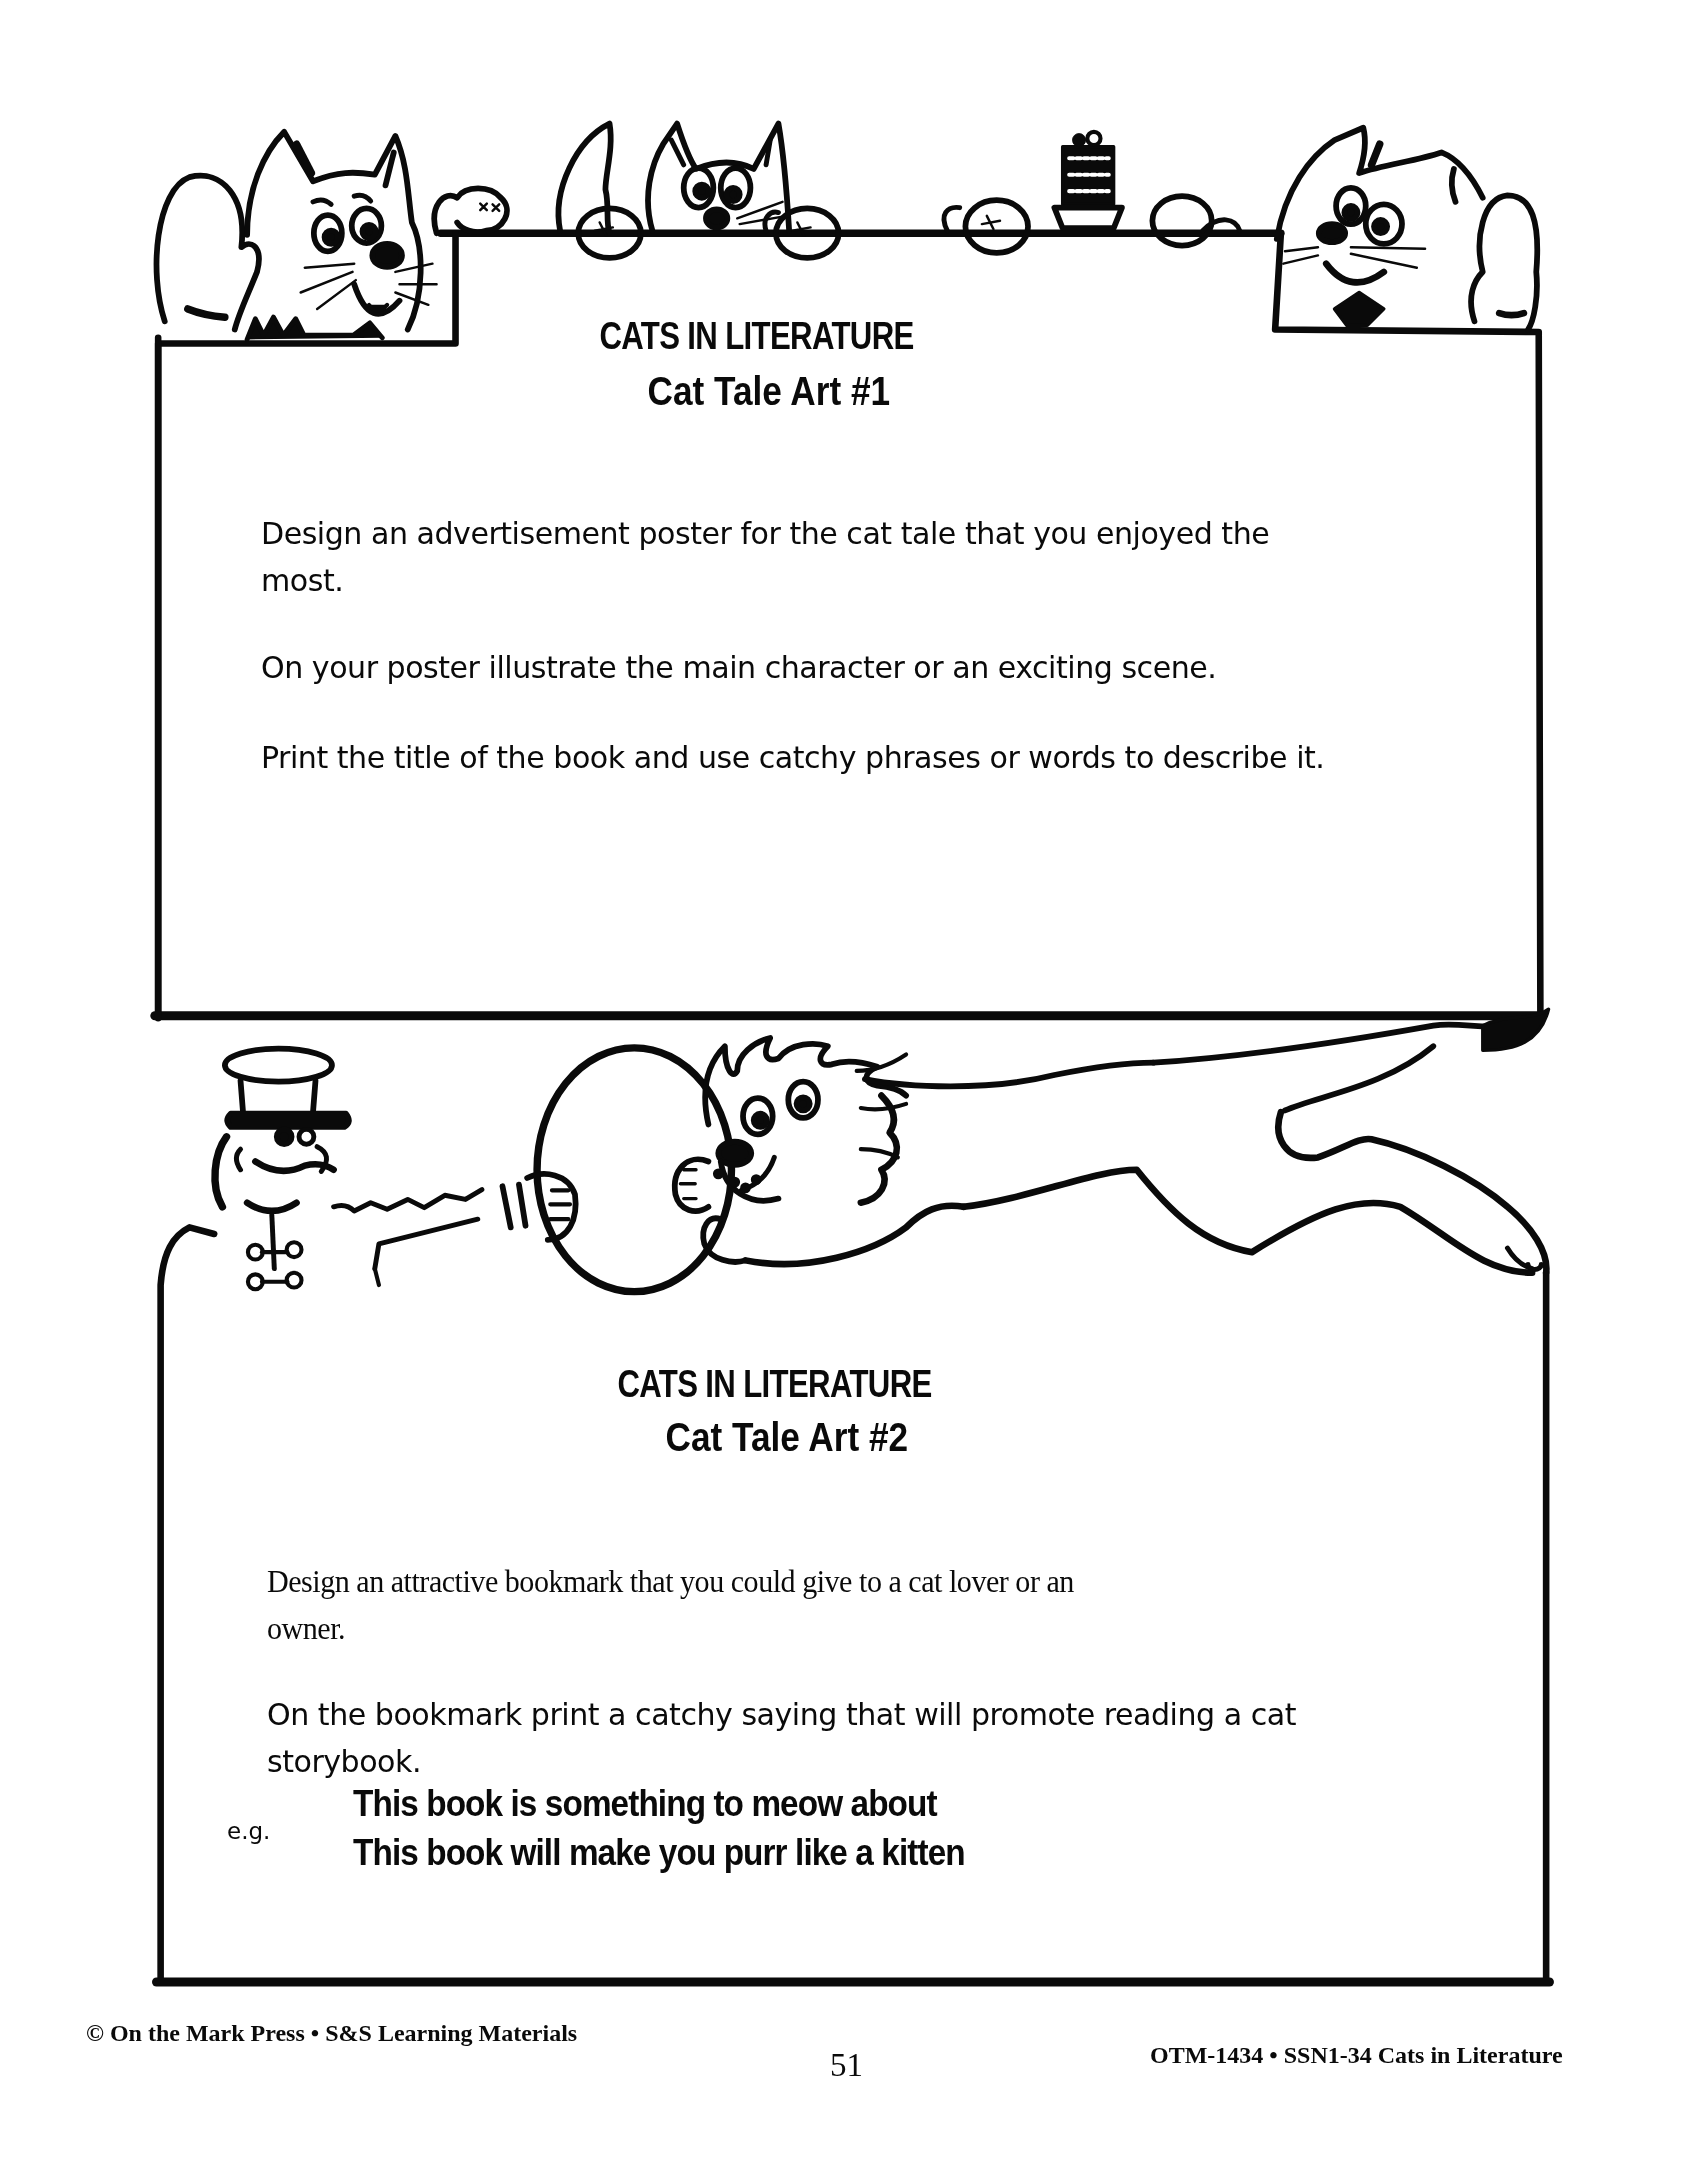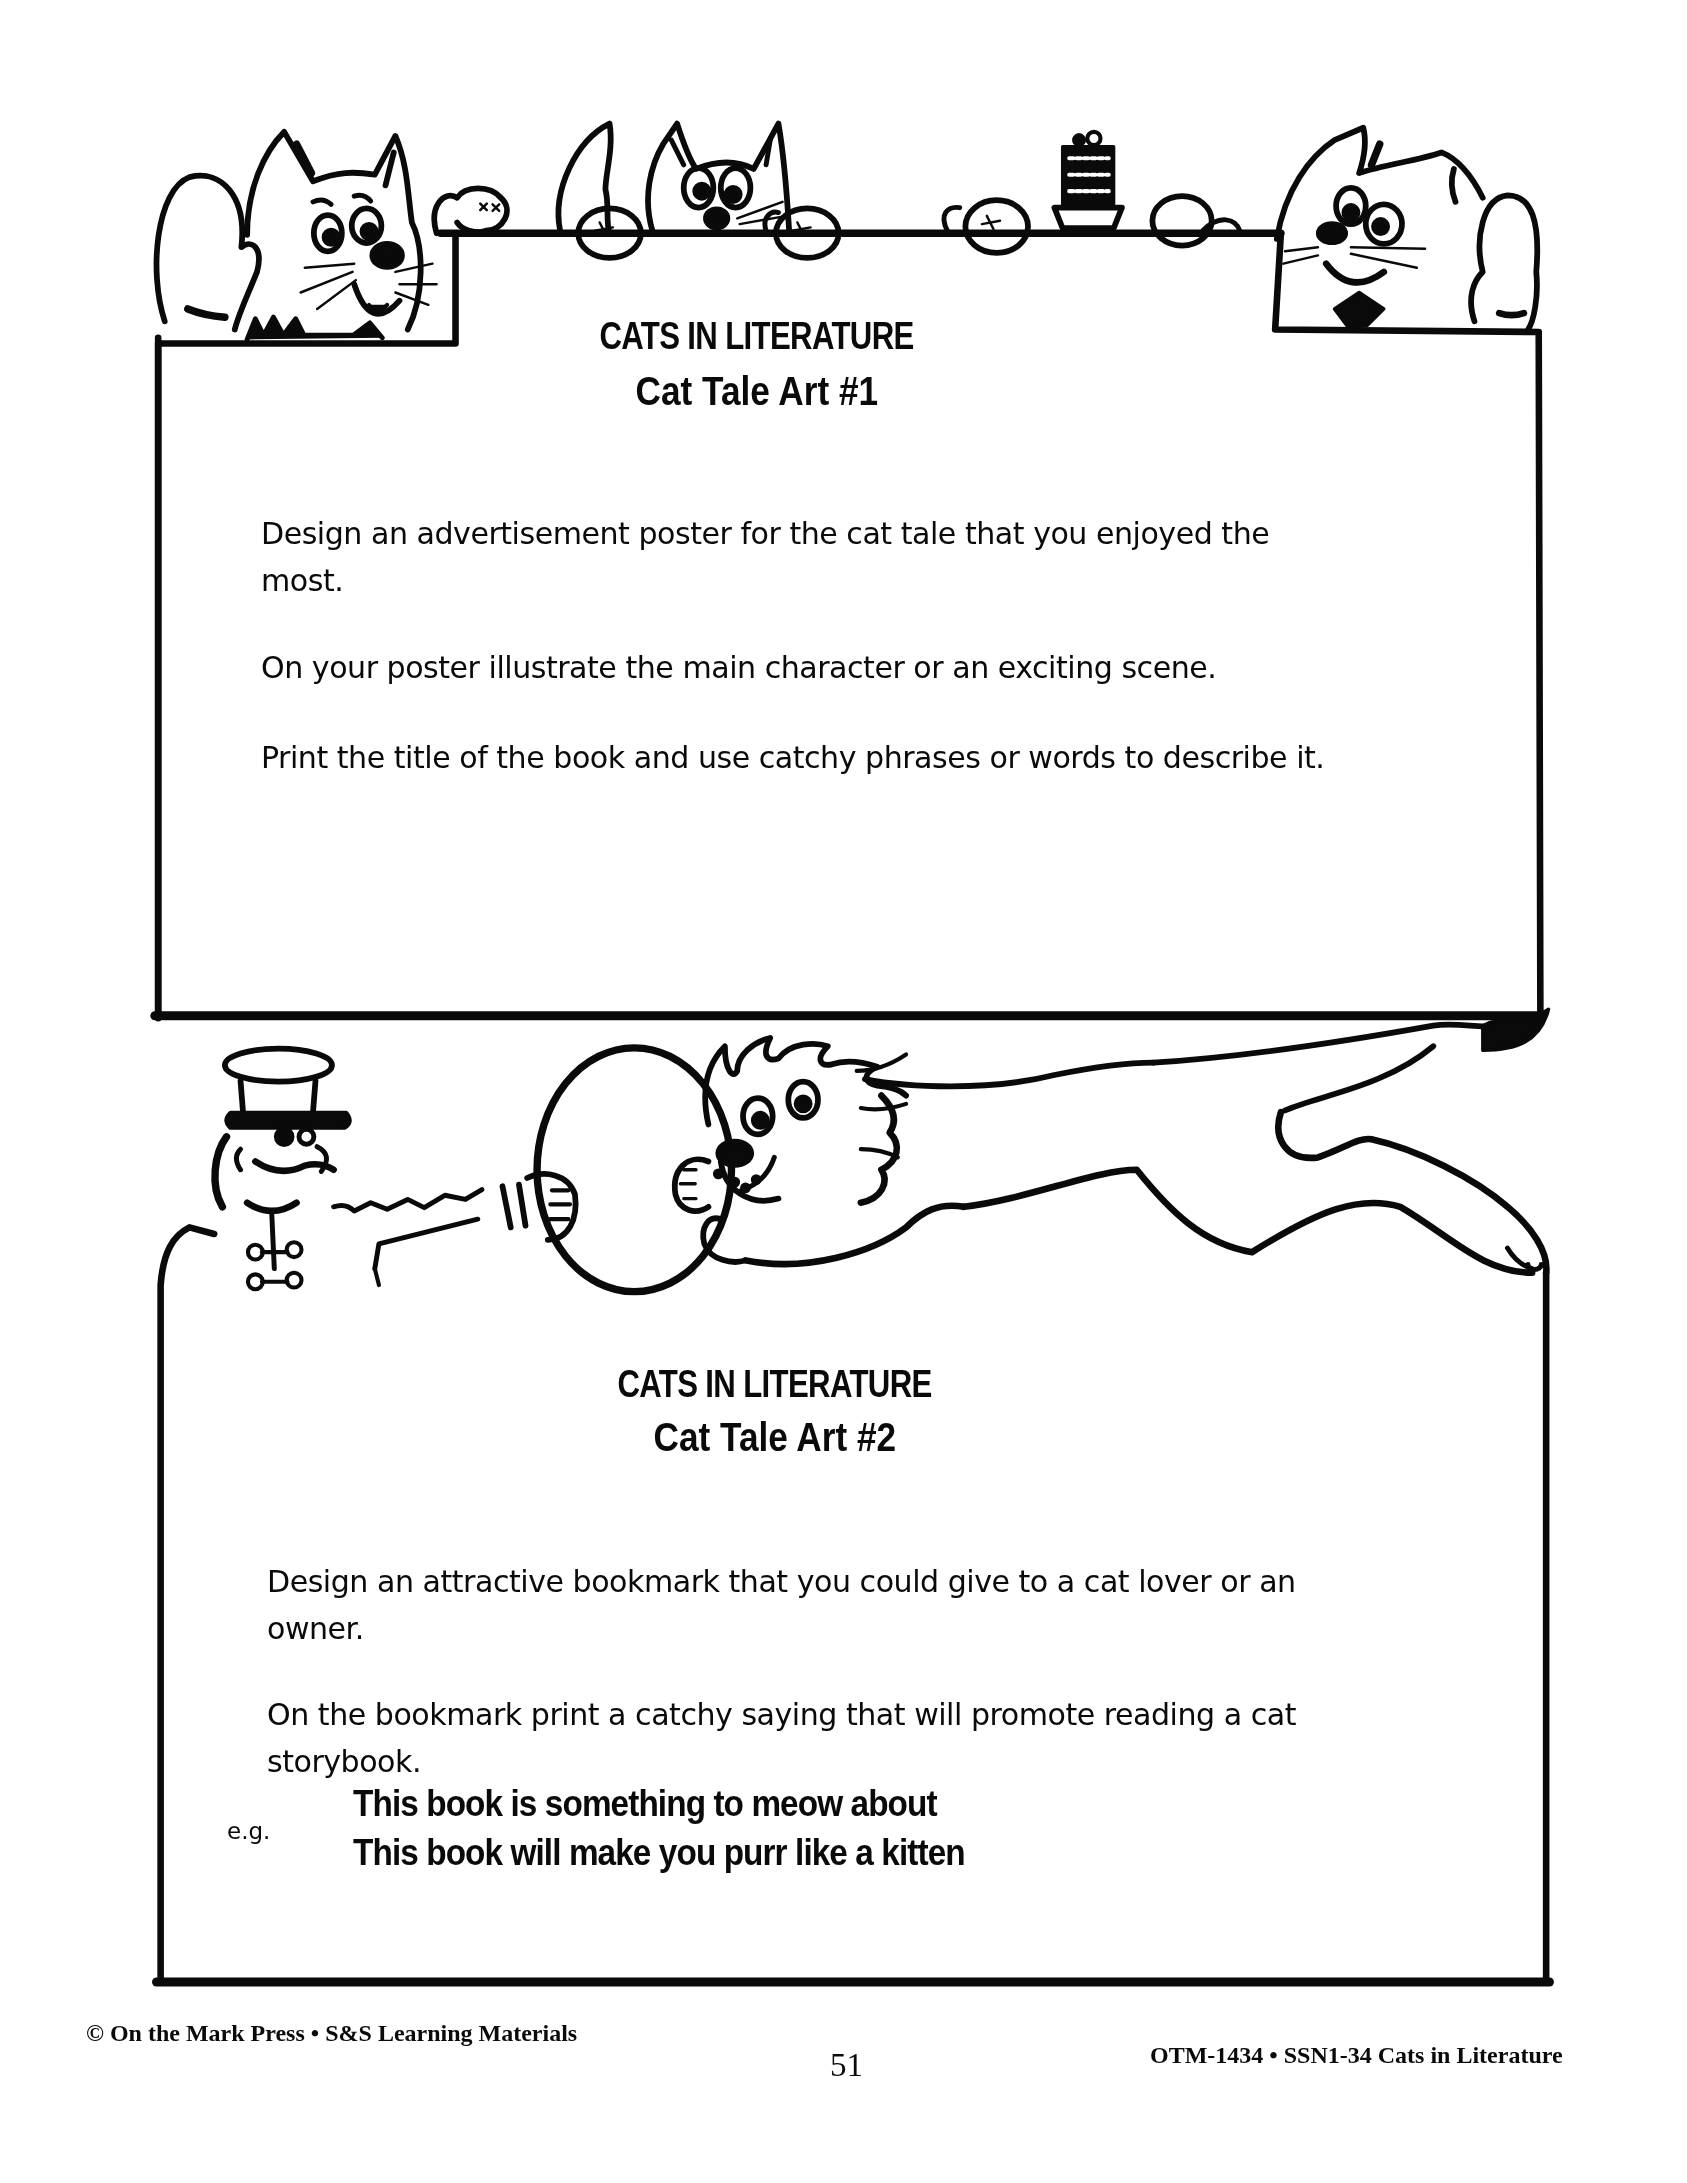--- a/index.html
+++ b/index.html
@@ -4,21 +4,21 @@
 <style>
   html, body { margin: 0; padding: 0; background: #ffffff; }
   body { width: 1687px; height: 2183px; position: relative; overflow: hidden; font-family: "DejaVu Sans", sans-serif; color: #0a0a0a; }
   svg.art { position: absolute; left: 0; top: 0; width: 1687px; height: 2183px; }
   .title {
     position: absolute; left: 0; width: 1513px; text-align: center;
     font-family: "Liberation Sans", sans-serif; font-weight: bold;
     font-size: 38px; letter-spacing: -0.8px; white-space: nowrap;
   }
   .title span { display: inline-block; transform: scaleX(0.82); transform-origin: center; }
-  .subtitle { font-size: 40px; letter-spacing: 0px; }
+  .subtitle { font-size: 40px; letter-spacing: 0px; margin-left: 12px; }
   .subtitle span { transform: scaleX(0.88); }
   .para {
     position: absolute; font-family: "DejaVu Sans", sans-serif;
     font-size: 31px; line-height: 47px; letter-spacing: -0.5px;
     white-space: pre-line; font-weight: normal; margin-left: 40px;
   }
   .para span { display: inline-block; transform: scaleX(0.97); transform-origin: left; }
   .eg-label { position: absolute; font-family: "DejaVu Sans", sans-serif; font-size: 23px; margin-top: 32px; }
   .eg-line {
     position: absolute; font-family: Liberation Sans, sans-serif; font-weight: bold;
@@ -234,21 +234,21 @@
   </div>
 </section>
 
 <section>
   <div class="title" style="top:1363px; left:18px;">
     <span>CATS IN LITERATURE</span>
   </div>
   <div class="title subtitle" style="top:1415px; left:18px;">
     <span>Cat Tale Art #2</span>
   </div>
-  <div class="para" style="left:227px; top:1511px; width:1302px;">
+  <div class="para" style="left:227px; top:1511px; width:1302px;font-family:Liberation Serif, serif;">
     <span>Design an attractive bookmark that you could give to a cat lover or an
 owner.</span>
   </div>
   <div class="para" style="left:227px; top:1644px; width:1302px;">
     <span>On the bookmark print a catchy saying that will promote reading a cat
 storybook.</span>
   </div>
   <div class="eg-label" style="left:227px; top:1786px;">e.g.</div>
   <div class="eg-line" style="left:353px; top:1783px;">
     <span>This book is something to meow about</span>

